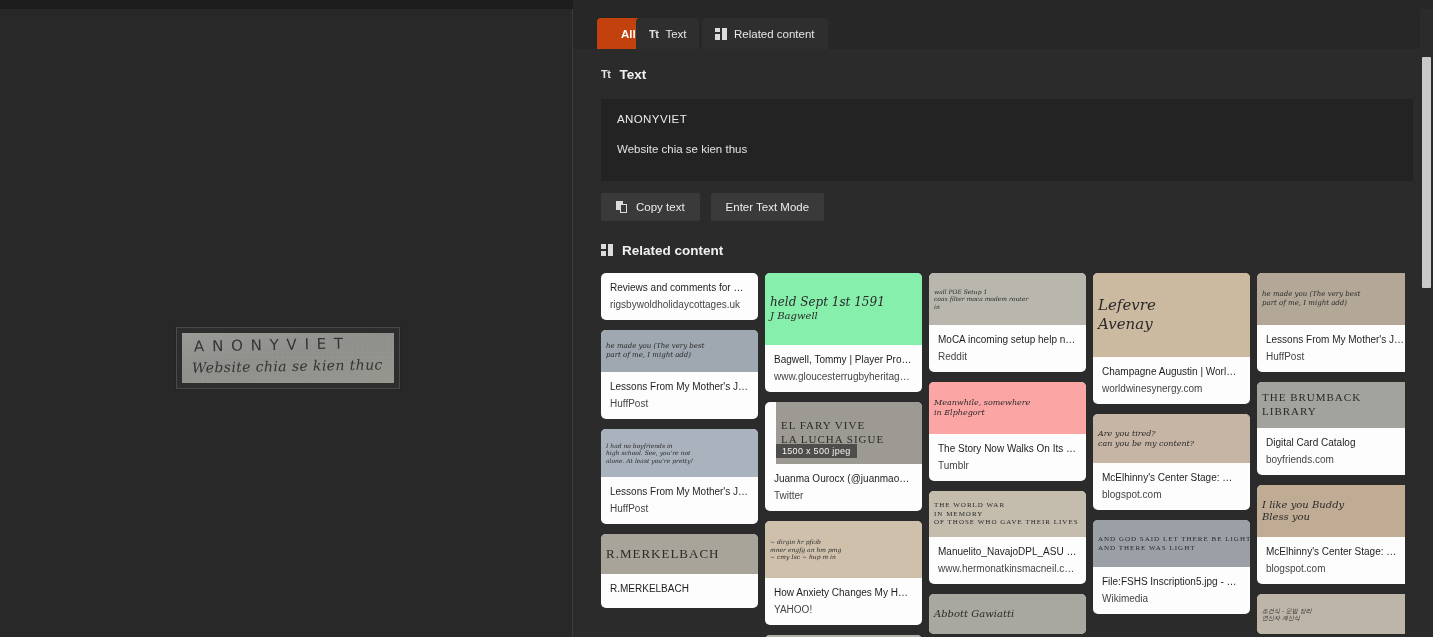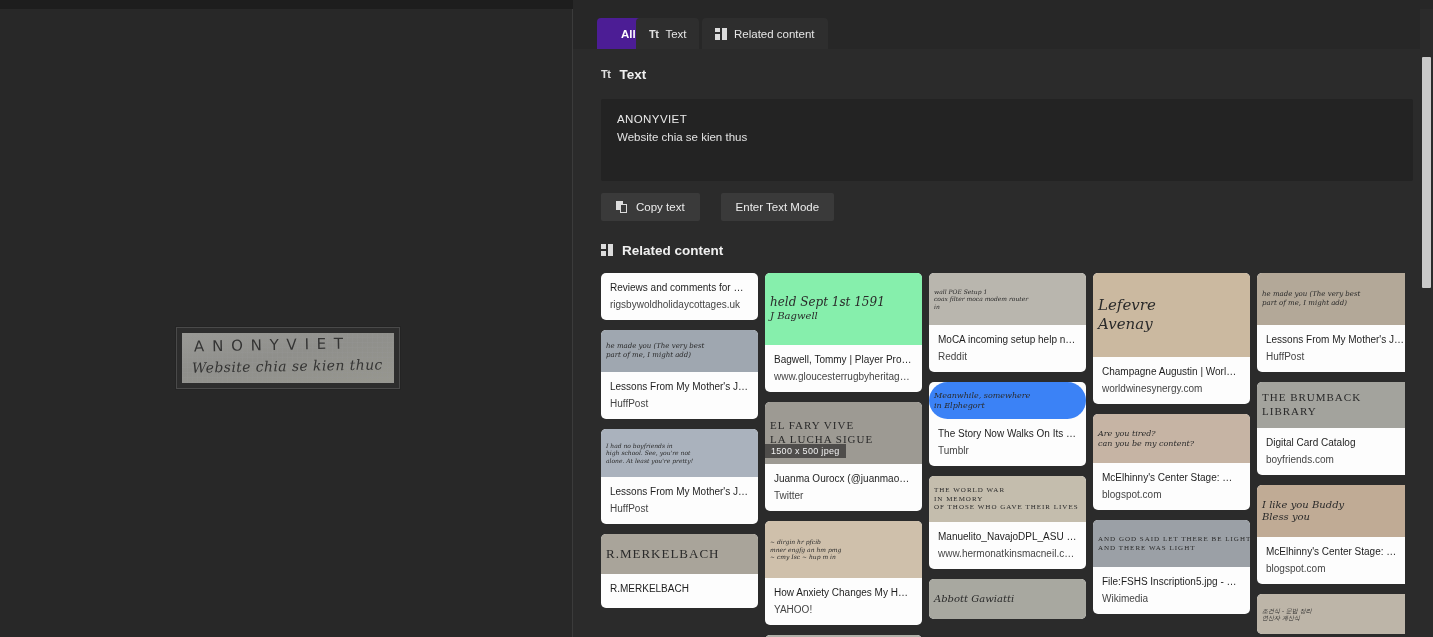--- a/index.html
+++ b/index.html
@@ -52,21 +52,21 @@
 
   
   .tabbar { position: absolute; left: 0; top: 9px; width: 860px; height: 40px; background:#272727; }
   .tab {
     position: absolute; top: 9px; height: 31px;
     display: flex; align-items: center; gap: 7px;
     padding: 0 13px; border-radius: 4px 4px 0 0;
     font-size: 11.5px; color: #e6e6e6; cursor: pointer;
     background: #2e2e2e; white-space: nowrap;
   }
-  .tab.active { background: #4c1d95; color: #ffffff; font-weight: bold; padding-left: 24px; }
+  .tab.active { background: #c2410c; color: #ffffff; font-weight: bold; padding-left: 24px; }
   .tab .tlabel { font-size: 11.5px; }
   .tab-all { left: 24px; }
   .tab-text { left: 63px; }
   .tab-rel  { left: 129px; }
 
   .ico-tt {
     font-size: 11px; font-weight: bold; color: #e0e0e0;
     font-family: "Liberation Sans", sans-serif; letter-spacing: -.5px;
   }
   .ico-grid { width: 12px; height: 12px; position: relative; display:inline-block; }
@@ -86,24 +86,24 @@
     font-size: 13.5px; font-weight: bold;
   }
   .sh-text { margin-top: 12px; height: 26px; }
   .sh-rel  { margin-top: 16px; height: 26px; }
 
   
   .textbox {
     margin: 12px 20px 0 28px; height: 82px;
     background: #232323; border-radius: 2px; padding: 14px 16px;
   }
-  .tb-title { color: #eaeaea; font-size: 11.5px; letter-spacing: .4px; margin-bottom: 6px; }
+  .tb-title { color: #eaeaea; font-size: 11.5px; letter-spacing: .4px; margin-bottom: 18px; }
   .tb-body  { color: #e2e2e2; font-size: 11.5px; }
 
-  .btnrow { margin: 12px 0 0 28px; display: flex; gap: 21px; }
+  .btnrow { margin: 12px 0 0 28px; display: flex; gap: 11px; }
   .btn {
     height: 28px; background: #3a3a3a; border: none; border-radius: 2px;
     color: #ececec; font-size: 11.5px; font-family: "Liberation Sans", sans-serif;
     display: flex; align-items: center; gap: 8px; padding: 0 15px; cursor: pointer;
   }
   .ico-copy { width: 12px; height: 12px; position: relative; display:inline-block; }
   .ico-copy i { position: absolute; display:block; border: 1.3px solid #dcdcdc; }
   .ico-copy i:nth-child(1){ left:0; top:0; width:7px; height:9px; background:#dcdcdc; }
   .ico-copy i:nth-child(2){ left:4px; top:2.5px; width:7px; height:9px; background:#3a3a3a; }
 
@@ -272,21 +272,21 @@
                   <div class="hwtxt" style="font-size: 12px;">held Sept 1st 1591</div>
                   <div class="hwtxt" style="font-size: 10px;">J Bagwell</div>
                 </div>
               </div>
               <div class="meta">
                 <div class="t">Bagwell, Tommy | Player Profiles | Gl…</div>
                 <div class="s">www.gloucesterrugbyheritage.or…</div>
               </div>
             </div>
             <div class="card">
-              <div class="thumb" style="height: 62px; background: rgb(157, 154, 147);">
+              <div class="thumb" style="height: 62px; background: rgb(157, 154, 147); margin-left: 11px;">
                 <div class="hwimg">
                   <div class="hwtxt blk" style="font-size: 11px;">EL FARY VIVE</div>
                   <div class="hwtxt blk" style="font-size: 11px;">LA LUCHA SIGUE</div>
                 </div>
                 <div class="badge">1500 x 500 jpeg</div>
               </div>
               <div class="meta">
                 <div class="t">Juanma Ourocx (@juanmaouro9) | T…</div>
                 <div class="s">Twitter</div>
               </div>
@@ -318,21 +318,21 @@
                   <div class="hwtxt" style="font-size: 6px;">coax filter  moca  modem  router</div>
                   <div class="hwtxt" style="font-size: 6px;">in</div>
                 </div>
               </div>
               <div class="meta">
                 <div class="t">MoCA incoming setup help needed : …</div>
                 <div class="s">Reddit</div>
               </div>
             </div>
             <div class="card">
-              <div class="thumb" style="height: 37px; background: #3b82f6; border-radius: 21px;">
+              <div class="thumb" style="height: 52px; background: #fca5a5;">
                 <div class="hwimg">
                   <div class="hwtxt" style="font-size: 8px;">Meanwhile, somewhere</div>
                   <div class="hwtxt" style="font-size: 8px;">in Elphegort</div>
                 </div>
               </div>
               <div class="meta">
                 <div class="t">The Story Now Walks On Its Own — …</div>
                 <div class="s">Tumblr</div>
               </div>
             </div>

